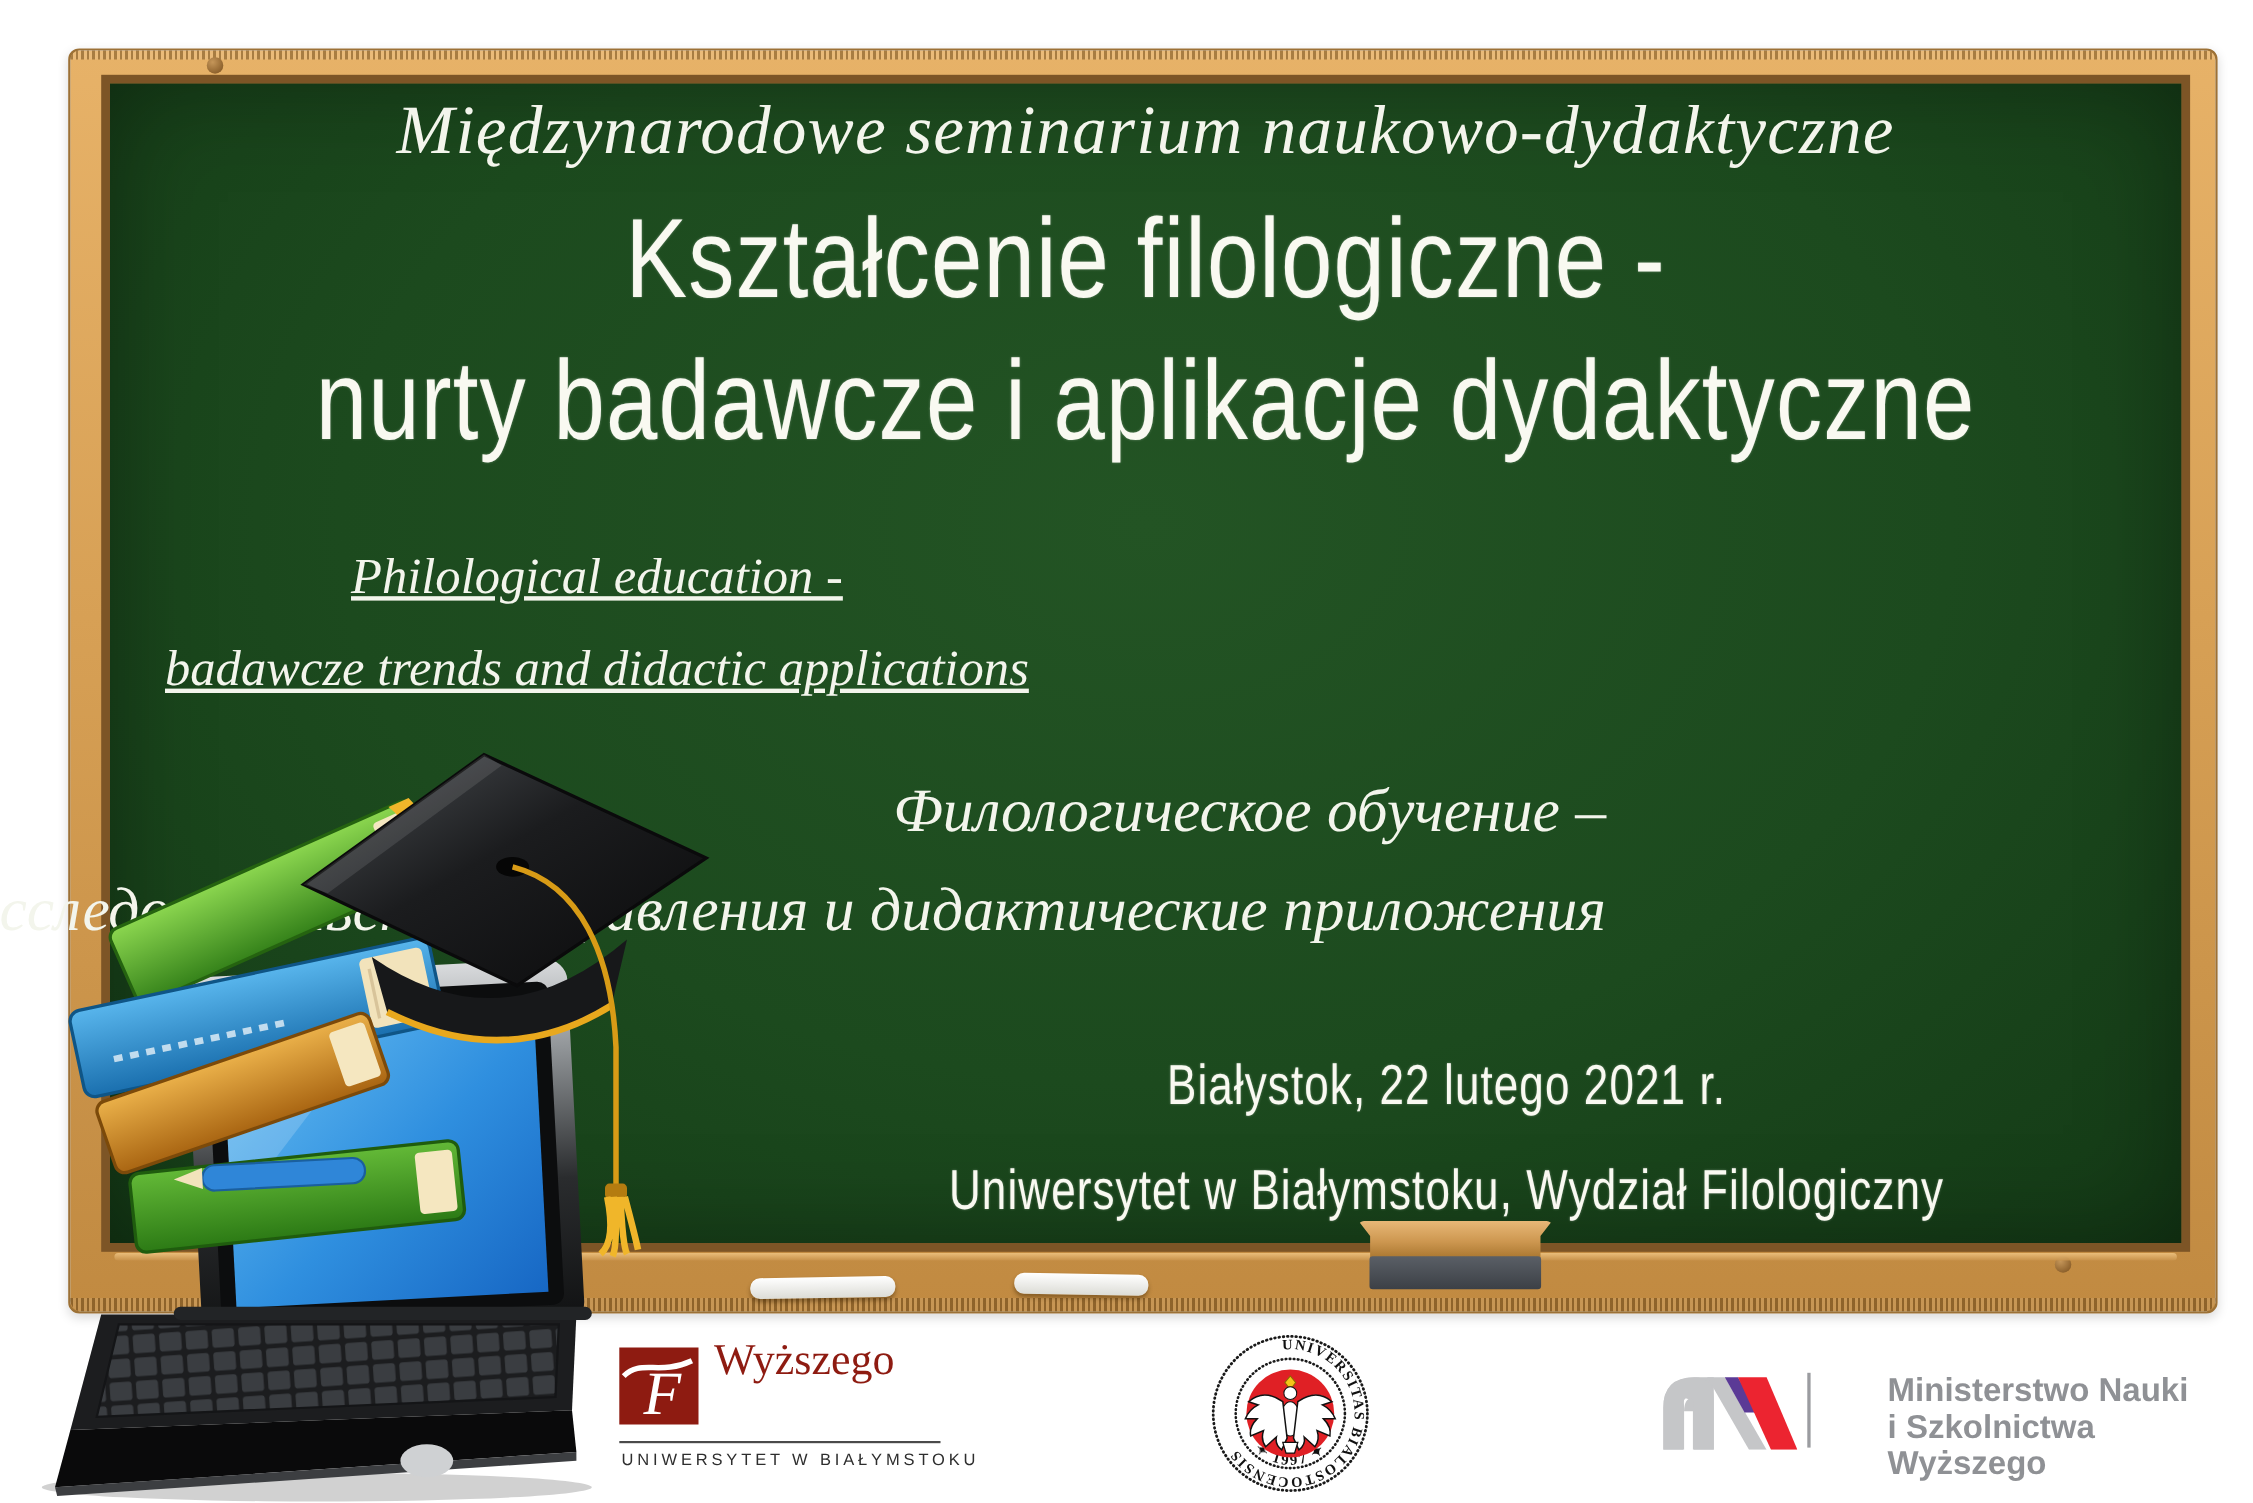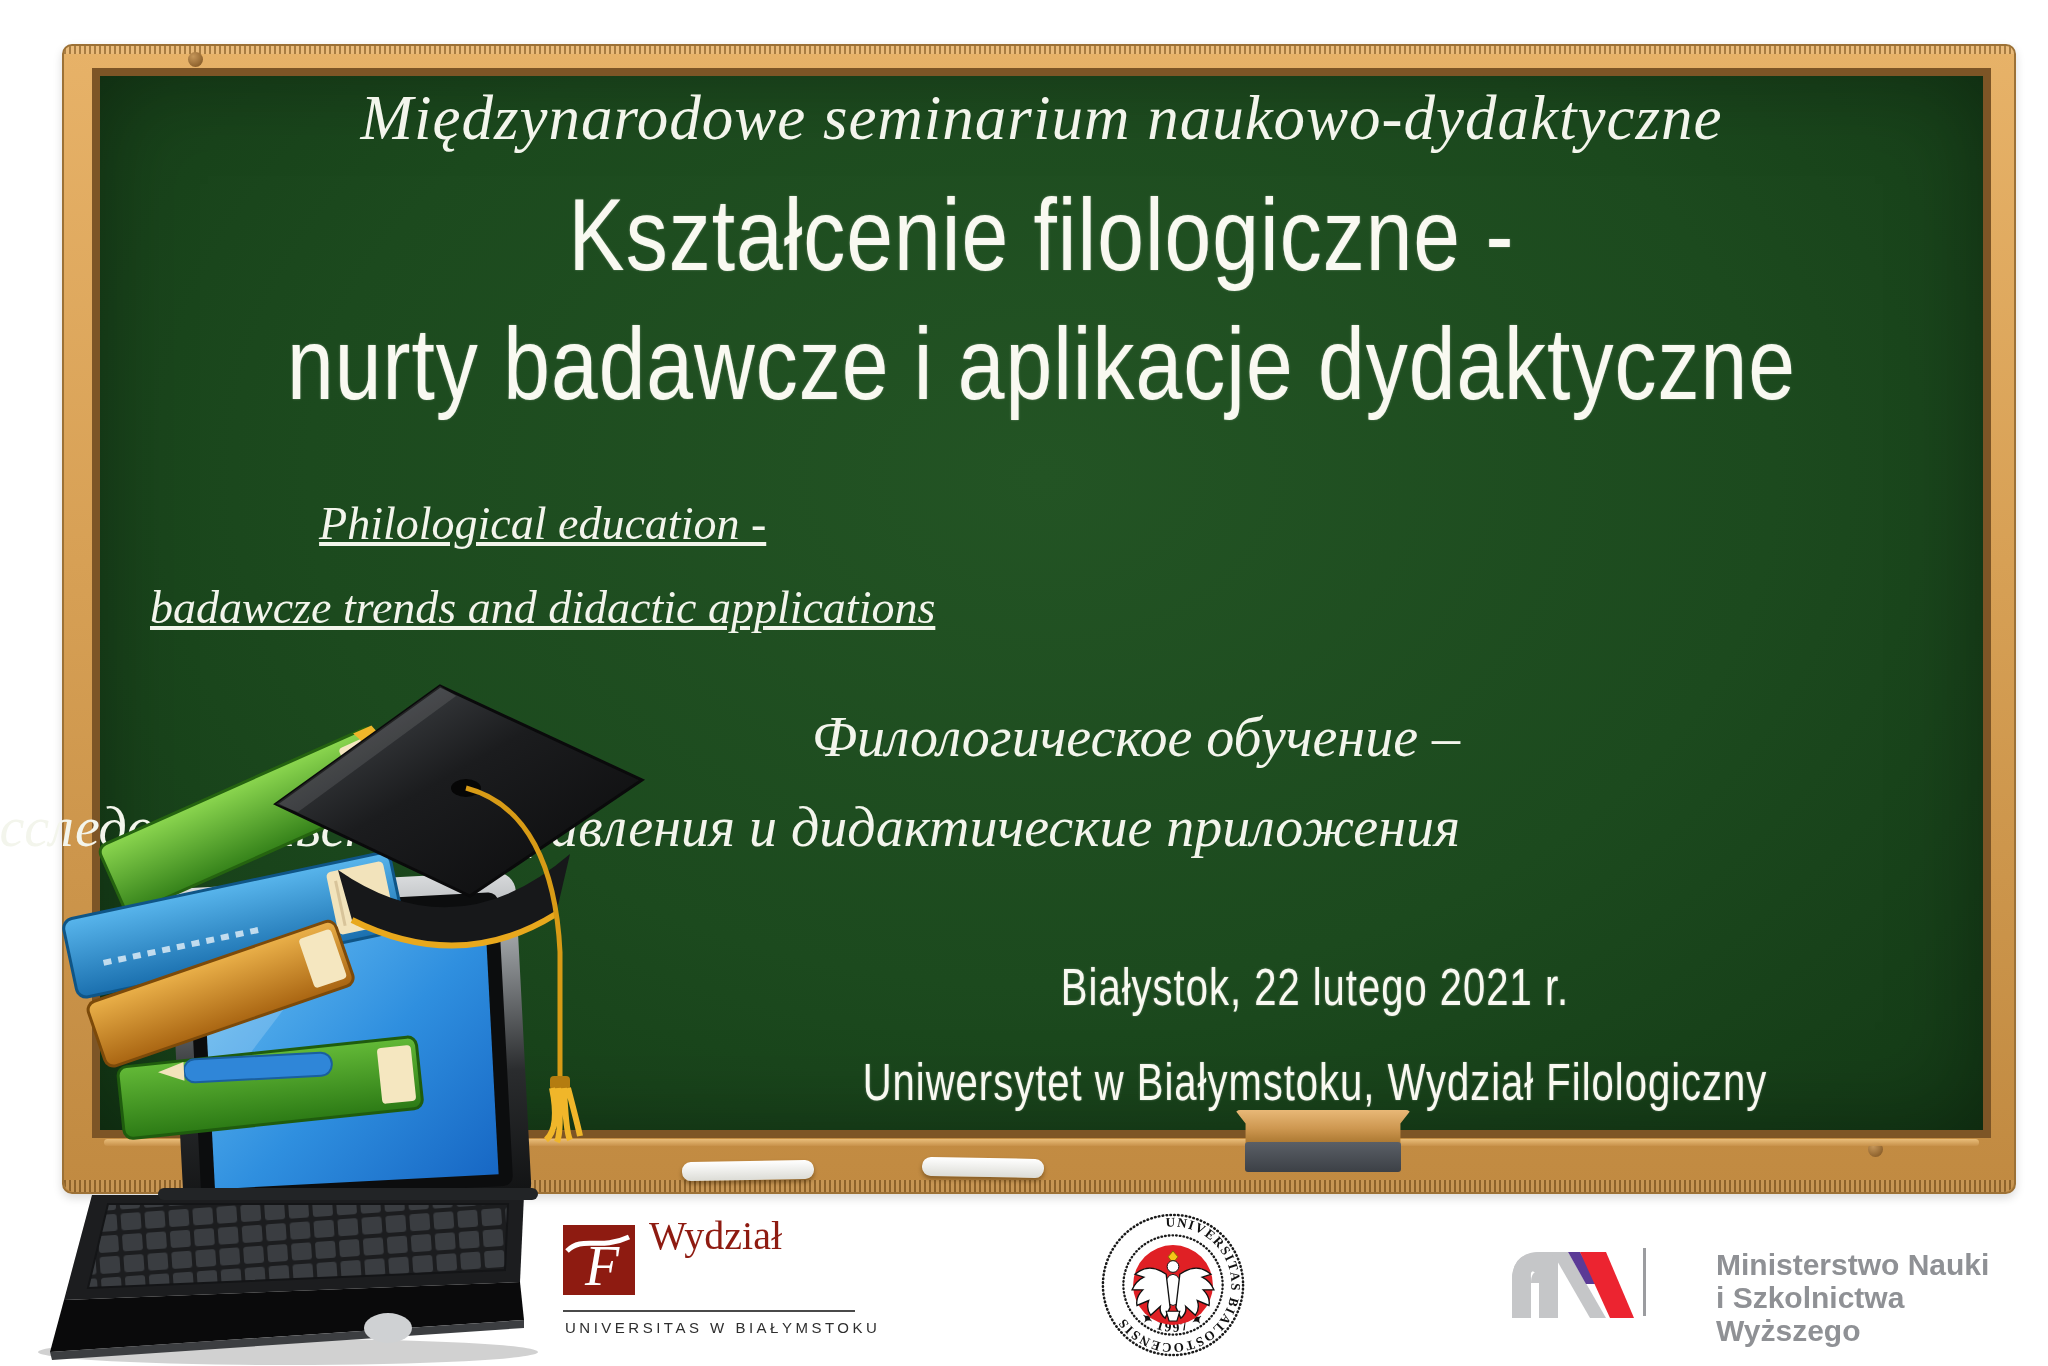--- a/index.html
+++ b/index.html
@@ -202,24 +202,24 @@
   </svg>
 
   <div class="faculty">
     <div class="f-square">
       <svg width="72" height="72" viewBox="0 0 72 72">
         <path d="M4,26 C20,10 36,26 66,12" fill="none" stroke="#ffffff" stroke-width="5"></path>
         <text x="22" y="60" font-family="Liberation Serif, serif" font-style="italic" font-size="56" fill="#ffffff">F</text>
       </svg>
     </div>
     <div class="faculty-name">
-      <div>Wydział</div>
+      <div>Wyższego</div>
     </div>
     <div class="faculty-rule"></div>
-    <div class="faculty-univ">UNIVERSITAS W BIAŁYMSTOKU</div>
+    <div class="faculty-univ">UNIWERSYTET W BIAŁYMSTOKU</div>
   </div>
 
   <svg class="seal" viewBox="0 0 150 150">
     <defs>
       <path id="ringTop" d="M75,75 m-60,0 a60,60 0 1 1 120,0 a60,60 0 1 1 -120,0"></path>
       <path id="ringBottom" d="M75,75 m-48,0 a48,48 0 1 0 96,0"></path>
     </defs>
     <circle cx="75" cy="75" r="72" fill="none" stroke="#1a1a1a" stroke-width="2.6" stroke-dasharray="0.6 3.4" stroke-linecap="round"></circle>
     <circle cx="75" cy="75" r="51" fill="none" stroke="#1a1a1a" stroke-width="2.4" stroke-dasharray="0.6 3.2" stroke-linecap="round"></circle>
     <text font-family="Liberation Serif, serif" font-size="13.5" font-weight="bold" fill="#111111" letter-spacing="1.6">

